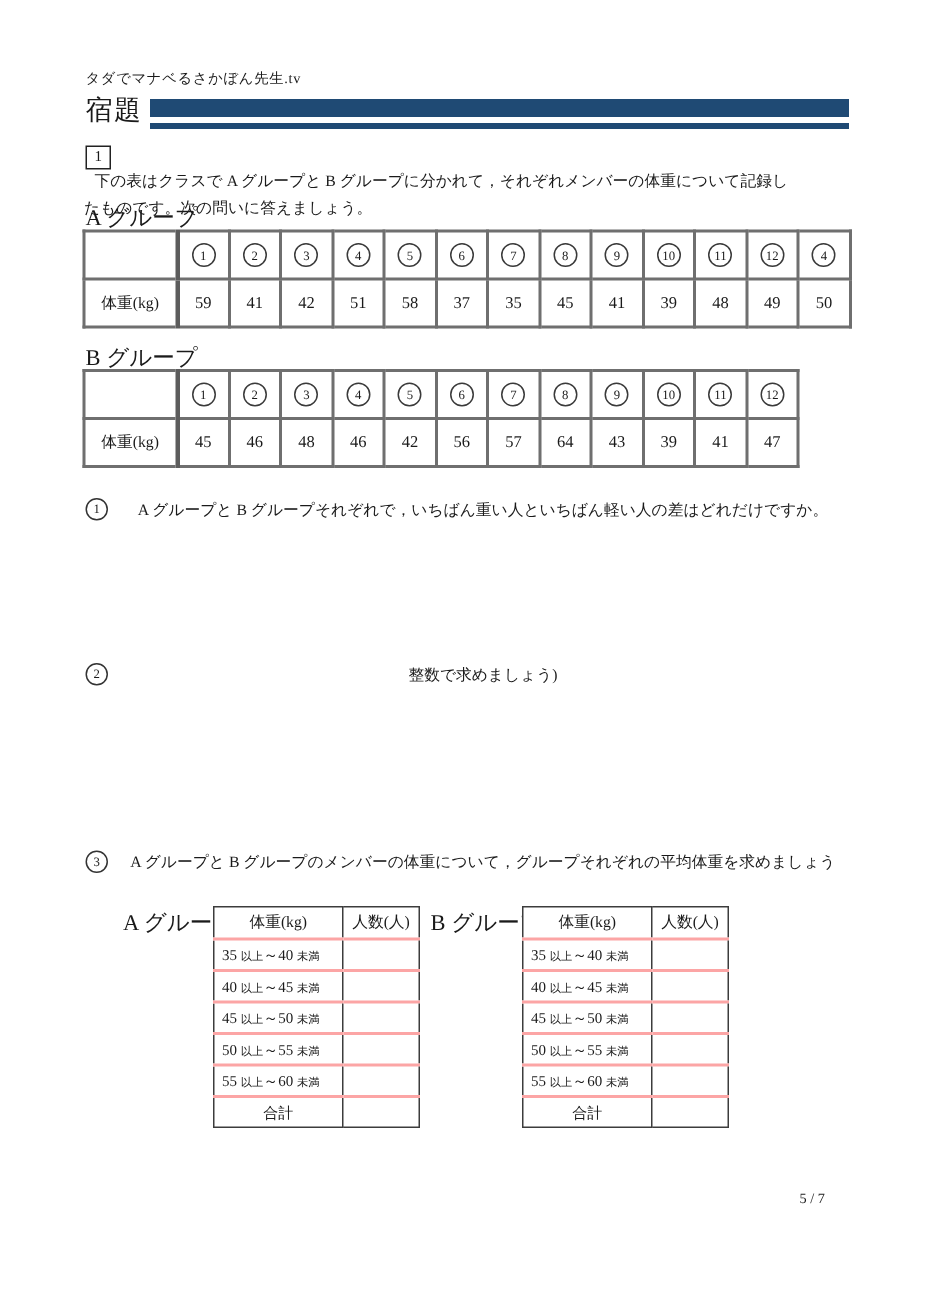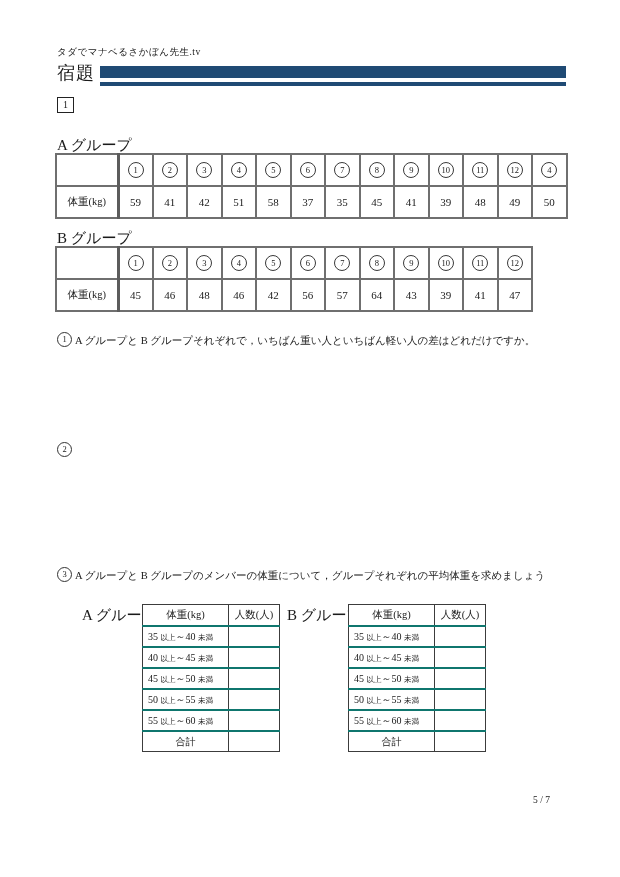--- a/index.html
+++ b/index.html
@@ -46,50 +46,51 @@
   .question{left:57px;width:512px;}
   #q-0{top:331px;}
   #q-1{top:441px;}
   #q-2{top:566px;}
   .q-num{
     position:absolute;left:0;top:1px;display:inline-flex;width:13px;height:13px;
     border:1px solid #333;border-radius:50%;align-items:center;justify-content:center;
     font-size:8.5px;line-height:1;
   }
   .q-lines{padding-left:11px;}
-  .q-lines .line{line-height:19px;}
+  .q-lines .line{line-height:19px;text-align:center;}
   .q-lines .line:first-child{text-indent:7px;}
   
   #freq-label-a{left:82px;top:606px;}
   #freq-label-b{left:287px;top:606px;}
   #ftable-a{left:142px;top:604px;}
   #ftable-b{left:348px;top:604px;}
   .ftable{border:1px solid #3c3c3c;width:137px;}
   .ftable td{
     border:1px solid #3c3c3c;padding:0 2px;height:19px;text-align:center;
     font-size:10px;overflow:hidden;white-space:nowrap;
   }
-  .ftable tr + tr td{border-top:2px solid #0f766e;}
+  .ftable tr + tr td{border-top:2px solid #fca5a5;}
   .ftable td.bin{text-align:left;padding-left:5px;}
   .ftable .small{font-size:7.5px;}
   .ftable tr.head td{height:20px;font-size:10.5px;}
   
   #page-number{left:533px;top:795px;font-size:9.5px;}
 </style>
 </head>
 <body>
 
 <div class="abs" id="site-header">タダでマナベるさかぼん先生.tv</div>
 
 <div class="abs" id="page-title">宿題</div>
 <div class="abs bar" id="bar-thick"></div>
 <div class="abs bar" id="bar-thin"></div>
 
 <div class="abs" id="problem">
   <span class="numbox">1</span>
+  <span class="p-lines"><div class="line">下の表はクラスで A グループと B グループに分かれて，それぞれメンバーの体重について記録し</div><div class="line">たものです。次の問いに答えましょう。</div></span>
 </div>
 
 <div class="abs group-label" id="label-a">A グループ</div>
 <div class="abs" id="wtable-a">
     <table class="wtable" style="width: 510.5px;">
       <colgroup>
         <col style="width: 62px;">
         <col style="width: 34.5px;">
         <col style="width: 34.5px;">
         <col style="width: 34.5px;">
@@ -196,20 +197,21 @@
 
 <div class="abs question" id="q-0">
     <span class="q-num">1</span>
     <div class="q-lines">
       <div class="line">A グループと B グループそれぞれで，いちばん重い人といちばん軽い人の差はどれだけですか。</div>
     </div>
   </div>
 <div class="abs question" id="q-1">
     <span class="q-num">2</span>
     <div class="q-lines">
+      <div class="line">整数で求めましょう)</div>
     </div>
   </div>
 <div class="abs question" id="q-2">
     <span class="q-num">3</span>
     <div class="q-lines">
       <div class="line">A グループと B グループのメンバーの体重について，グループそれぞれの平均体重を求めましょう</div>
     </div>
   </div>
 
 <div class="abs group-label" id="freq-label-a">A グループ</div>

